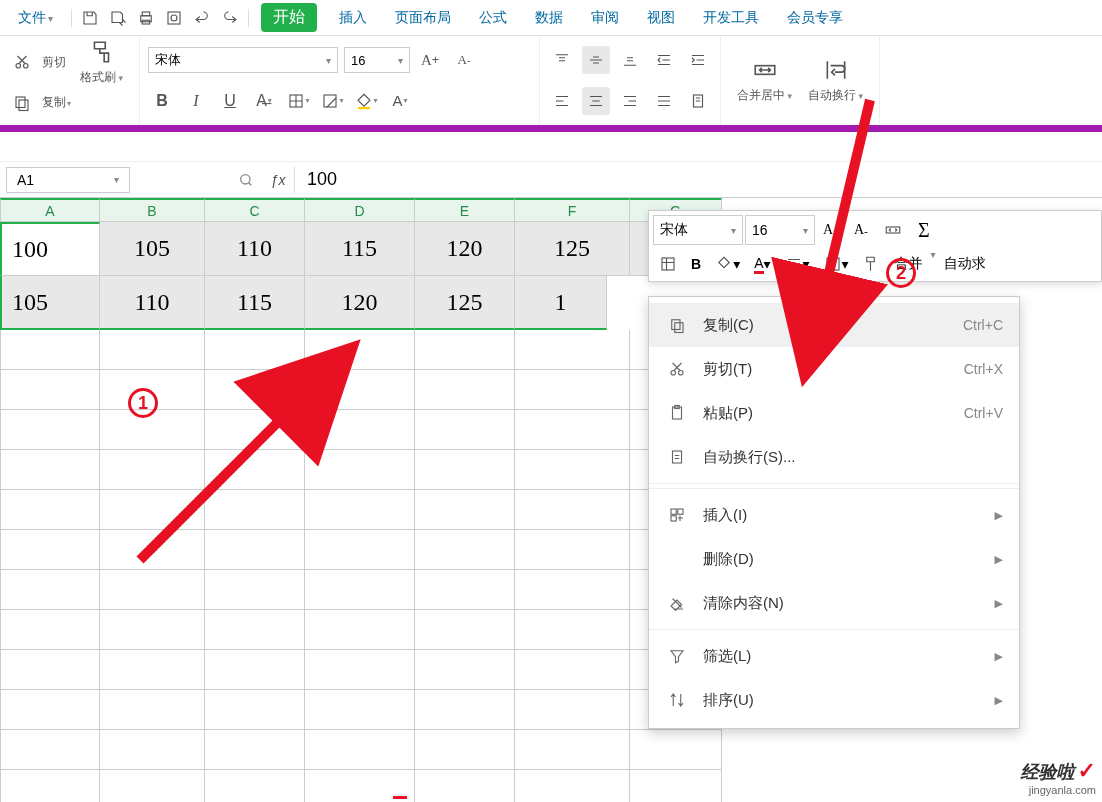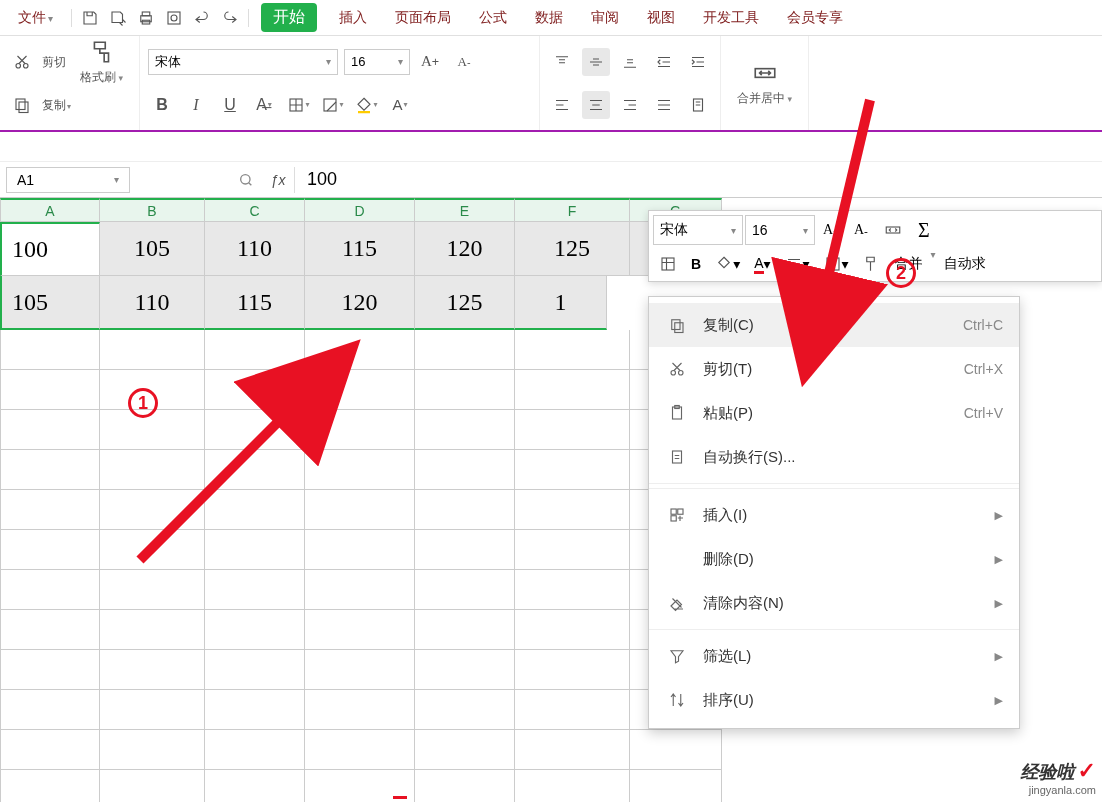--- a/index.html
+++ b/index.html
@@ -1,26 +1,26 @@
 <!DOCTYPE html>
 <html><head>
 <meta charset="utf-8">
 <style>
 * { box-sizing: border-box; margin: 0; padding: 0; font-family: "Microsoft YaHei", Arial, sans-serif; }
 body { background: #fff; width: 1102px; height: 802px; overflow: hidden; position: relative; }
 
 .menubar { display: flex; align-items: center; height: 36px; padding: 0 4px; border-bottom: 1px solid #e0e0e0; }
-.menubar .mlabel { padding: 0 14px; font-size: 14px; color: #7f1d1d; cursor: pointer; }
+.menubar .mlabel { padding: 0 14px; font-size: 14px; color: #0369a1; cursor: pointer; }
 .menubar .dropdown::after { content: "▾"; font-size: 10px; margin-left: 2px; color: #888; }
 .menubar .sep { width: 1px; height: 18px; background: #ddd; margin: 0 4px; }
 .menubar .micon { width: 28px; height: 28px; display: flex; align-items: center; justify-content: center; color: #555; cursor: pointer; }
 .menubar .micon svg { width: 18px; height: 18px; }
 .menubar .tab-active { background: #22b04c; color: #fff; border-radius: 4px; padding: 4px 12px; margin: 0 8px; }
 
-.ribbon { display: flex; height: 96px; border-bottom: 2px solid #a21caf; }
+.ribbon { display: flex; height: 96px; border-bottom: 7px solid #a21caf; }
 .rgroup { display: flex; flex-direction: column; padding: 4px 8px; border-right: 1px solid #eee; }
 .rgroup .row { display: flex; align-items: center; gap: 6px; height: 44px; }
 .ricon { width: 28px; height: 28px; display: flex; align-items: center; justify-content: center; color: #555; cursor: pointer; border-radius: 3px; }
 .ricon svg { width: 18px; height: 18px; stroke: currentColor; fill: none; stroke-width: 1.5; }
 .ricon-dd::after { content: "▾"; font-size: 8px; color: #888; margin-left: 1px; }
 .rlabel { font-size: 12px; color: #555; }
 .big-col { display: flex; flex-direction: column; align-items: center; justify-content: center; gap: 4px; padding: 0 8px; cursor: pointer; }
 .big-col svg { width: 26px; height: 26px; }
 .big-col .rlabel::after { content: " ▾"; font-size: 9px; color: #888; }
 .font-sel { width: 190px; height: 26px; border: 1px solid #ccc; font-size: 13px; padding: 0 6px; display: flex; align-items: center; justify-content: space-between; cursor: pointer; }
@@ -245,20 +245,27 @@
     </div>
   </div>
 
   <div class="rgroup" style="flex-direction:row">
     <div class="big-col">
       <svg viewBox="0 0 24 24" fill="none" stroke="#555" stroke-width="1.5">
           <rect x="3" y="8" width="18" height="8"></rect>
           <path d="M7 12h10M9 10l-2 2 2 2M15 10l2 2-2 2"></path>
         </svg>
       <span class="rlabel">合并居中</span>
+    </div>
+    <div class="big-col">
+      <svg viewBox="0 0 24 24" fill="none" stroke="#555" stroke-width="1.5">
+          <path d="M4 4v16M20 4v16"></path>
+          <path d="M7 8h10 a3 3 0 0 1 0 6h-6 M11 11l-3 3 3 3"></path>
+        </svg>
+      <span class="rlabel">自动换行</span>
     </div>
   </div>
 
 </div>
 
 <div style="height:30px;border-bottom:1px solid #eee"></div>
 
 <div class="formulabar">
   <div class="cellref">
       <span>A1</span>

